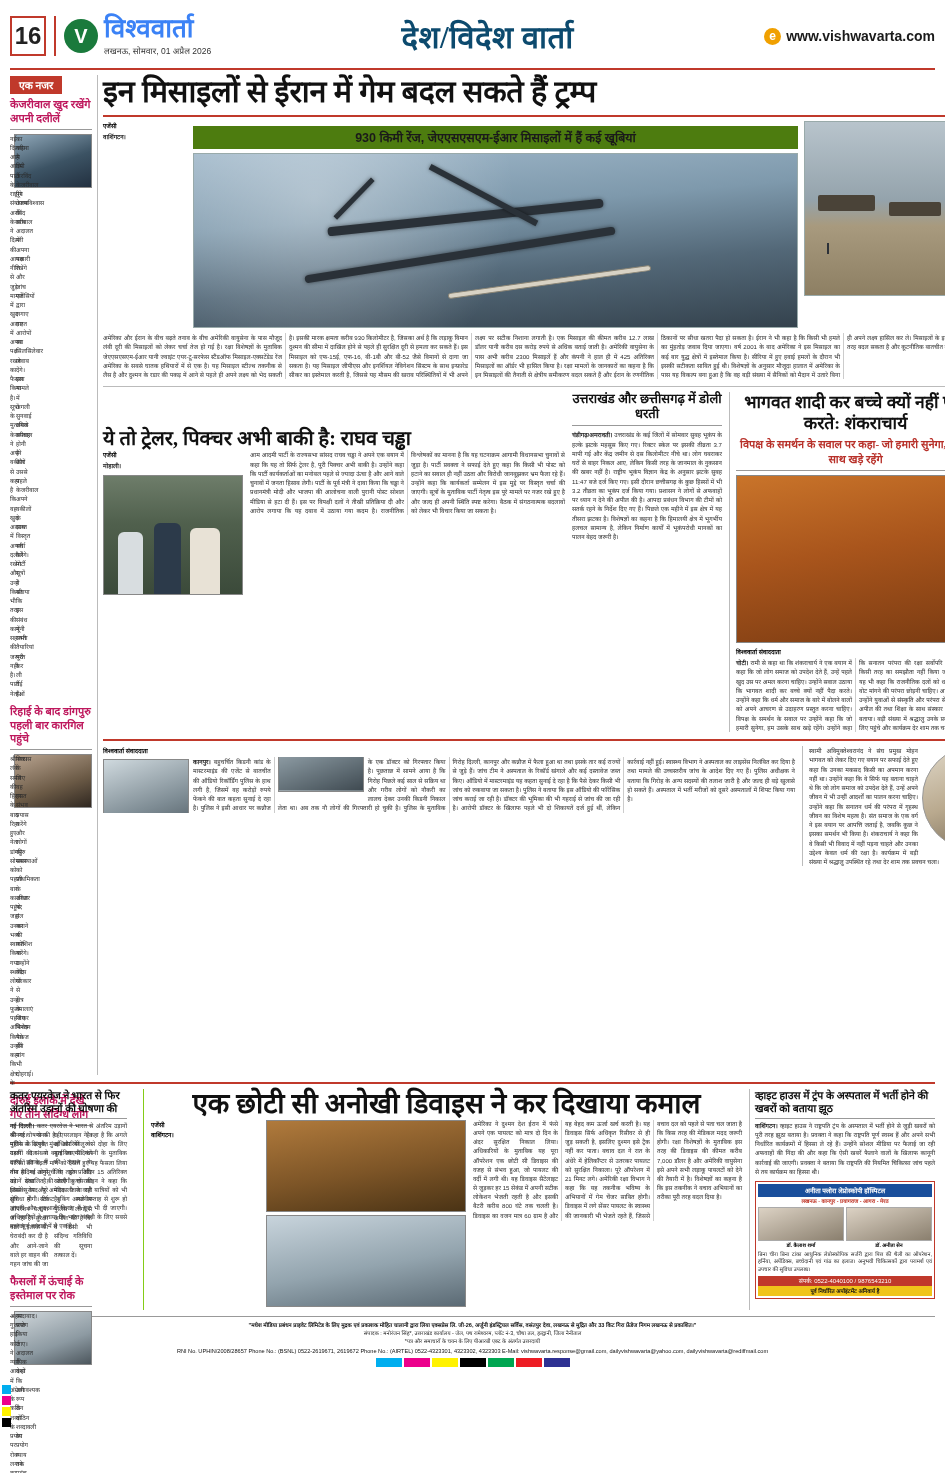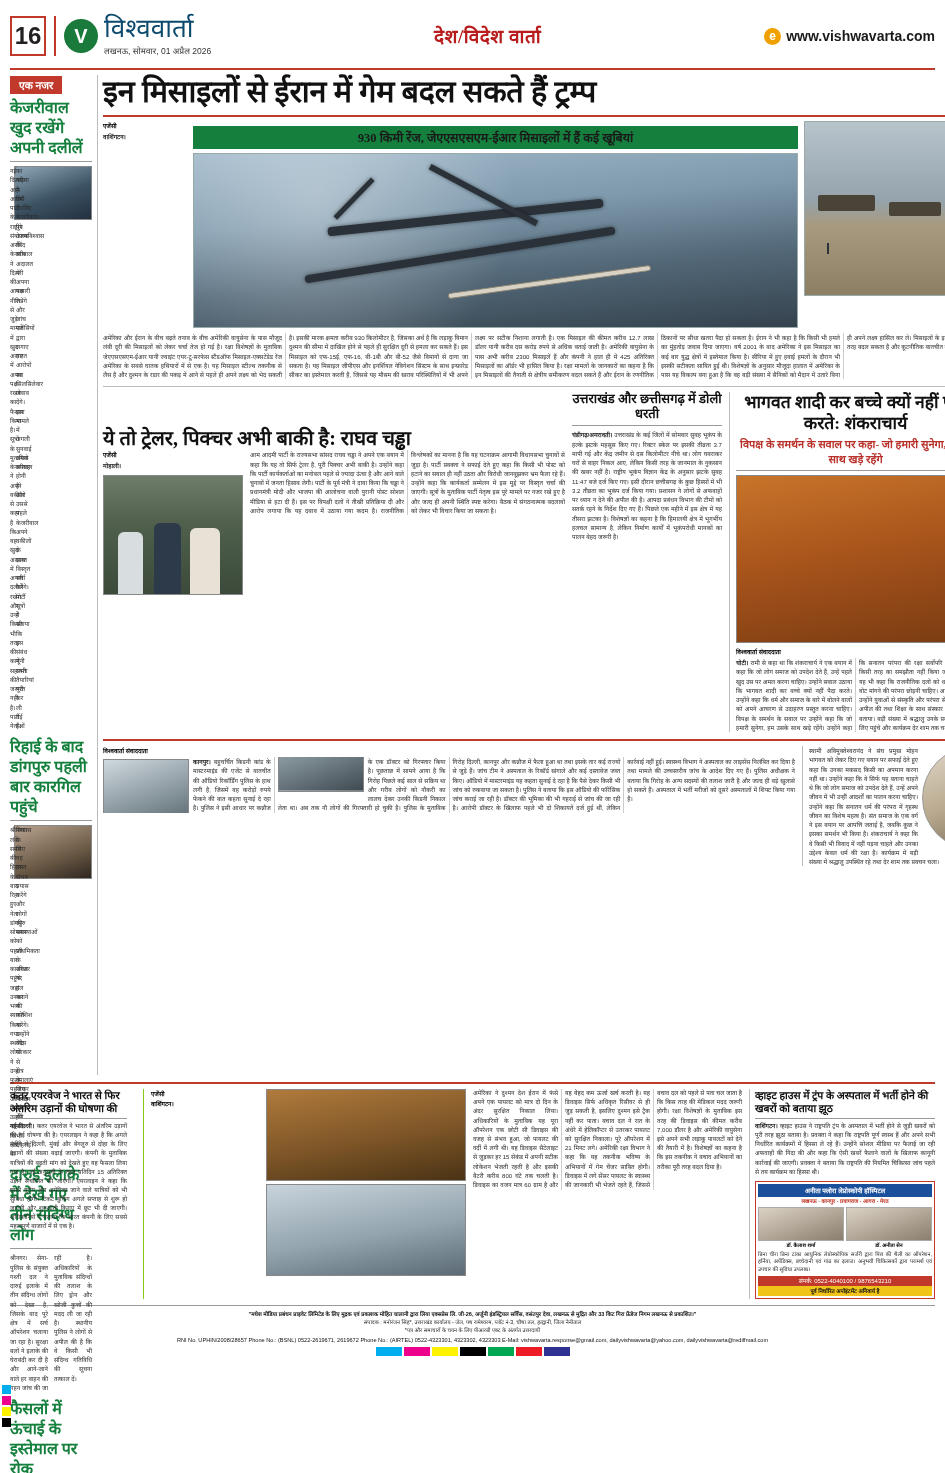--- a/index.html
+++ b/index.html
@@ -33,28 +33,28 @@
   .logo-mark {
     width: 34px; height: 34px; border-radius: 50%;
     background: #1a7a3c; color: #fff;
     display: flex; align-items: center; justify-content: center;
     font-size: 20px; font-weight: bold;
     margin-right: 6px;
   }
   .brand { display: flex; flex-direction: column; }
   .brand-name {
     font-family: "Liberation Serif", serif;
-    font-size: 26px; font-weight: normal; color: #0c4a6e;
+    font-size: 26px; font-weight: bold; color: #3b82f6;
     line-height: 1;
   }
   .brand-sub { font-size: 8.5px; color: #333; margin-top: 3px; }
   .head-center {
     flex: 1; text-align: center;
     font-family: "Liberation Serif", serif;
-    font-size: 19px; font-weight: bold; color: #b91c1c;
+    font-size: 31px; font-weight: bold; color: #0c4a6e;
     letter-spacing: 0.5px;
   }
   .head-right { display: flex; align-items: center; gap: 5px; }
   .e-badge {
     width: 17px; height: 17px; border-radius: 50%;
     background: #f0a000; color: #fff; font-size: 12px; font-weight: bold;
     display: flex; align-items: center; justify-content: center;
   }
   .site-url { font-size: 14px; font-weight: bold; color: #1a1a1a; }
 
@@ -72,21 +72,21 @@
     display: inline-block;
     background: #c0392b; color: #fff;
     font-size: 10.5px; font-weight: bold;
     padding: 2px 9px;
     font-family: "Liberation Serif", serif;
     margin-bottom: 4px;
   }
   .rail-item { margin-bottom: 7px; }
   .rail-head {
     font-family: "Liberation Serif", serif;
-    font-size: 16px; font-weight: bold; color: #15803d;
+    font-size: 11px; font-weight: bold; color: #be185d;
     line-height: 1.25;
     border-bottom: 1px solid #999;
     padding-bottom: 3px; margin-bottom: 4px;
   }
   .rail-body {
     font-size: 6.1px; line-height: 1.52; color: #2b2b2b;
     text-align: justify;
     column-count: 2; column-gap: 6px;
   }
   .rail-photo {
@@ -103,22 +103,22 @@
   
   .lead-headline {
     font-family: "Liberation Serif", serif;
     font-size: 30.5px; font-weight: bold; color: #111;
     line-height: 1.12;
     border-bottom: 2px solid #c0392b;
     padding-bottom: 6px;
     letter-spacing: -0.2px;
   }
   .lead-sub {
-    background: #15803d;
-    font-family: Liberation Serif, serif;
+    background: #4d7c0f;
+    font-family: Liberation Sans, sans-serif;
     font-size: 12.5px; font-weight: bold; color: #1a1a1a;
     text-align: center;
     padding: 3px 4px;
     margin: 5px 0 4px 0;
   }
   .lead-row { display: flex; gap: 6px; margin-top: 4px; }
   .lead-col-text { width: 84px; }
   .lead-photo-main {
     flex: 1; height: 175px;
     background:
@@ -438,20 +438,21 @@
   <div class="bottom-band">
     <div class="bb-left">
       <div class="bb-small-head">कतर एयरवेज ने भारत से फिर अंतरिम उड़ानों की घोषणा की</div>
       <div style="font-size:6.05px;line-height:1.5;text-align:justify;color:#2b2b2b;">
         <span class="place">नई दिल्ली।</span>
         <span>कतर एयरवेज ने भारत से अंतरिम उड़ानों की नई घोषणा की है। एयरलाइन ने कहा है कि अगले महीने से दिल्ली, मुंबई और बेंगलुरु से दोहा के लिए उड़ानों की संख्या बढ़ाई जाएगी। कंपनी के मुताबिक यात्रियों की बढ़ती मांग को देखते हुए यह फैसला लिया गया है। नई अनुसूची के तहत प्रतिदिन 15 अतिरिक्त उड़ानें संचालित की जाएंगी। एयरलाइन ने कहा कि इससे यूरोप और अमेरिका जाने वाले यात्रियों को भी सुविधा होगी। टिकट बुकिंग अगले सप्ताह से शुरू हो जाएगी और शुरुआती किराए में छूट भी दी जाएगी। अधिकारियों ने बताया कि भारत कंपनी के लिए सबसे महत्वपूर्ण बाजारों में से एक है।</span>
       </div>
     </div>
 
     <div class="bb-center">
+      <div class="bb-title">एक छोटी सी अनोखी डिवाइस ने कर दिखाया कमाल</div>
       <div style="display:flex;gap:7px;">
         <div style="width:108px;">
           <div class="agency">एजेंसी</div>
           <div style="font-size:6.05px;line-height:1.5;margin-top:2px;">
             <span class="place">वाशिंगटन।</span>
           </div>
         </div>
         <div style="width:200px;">
           <div class="bb-photo1"></div>
           <div class="bb-photo2"></div>

